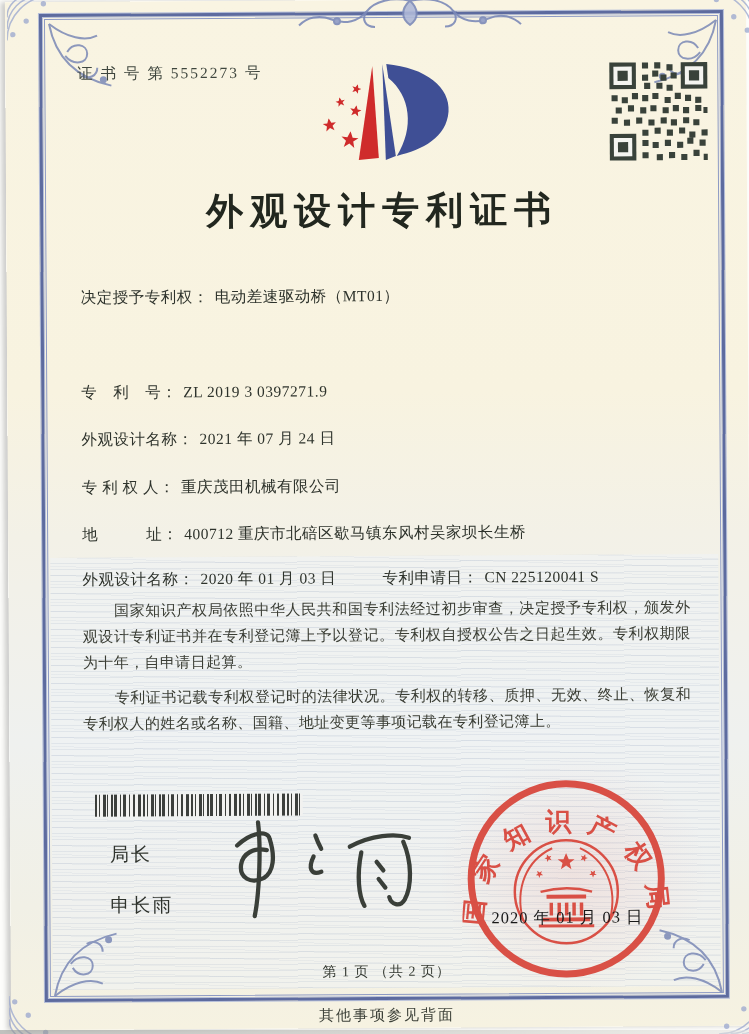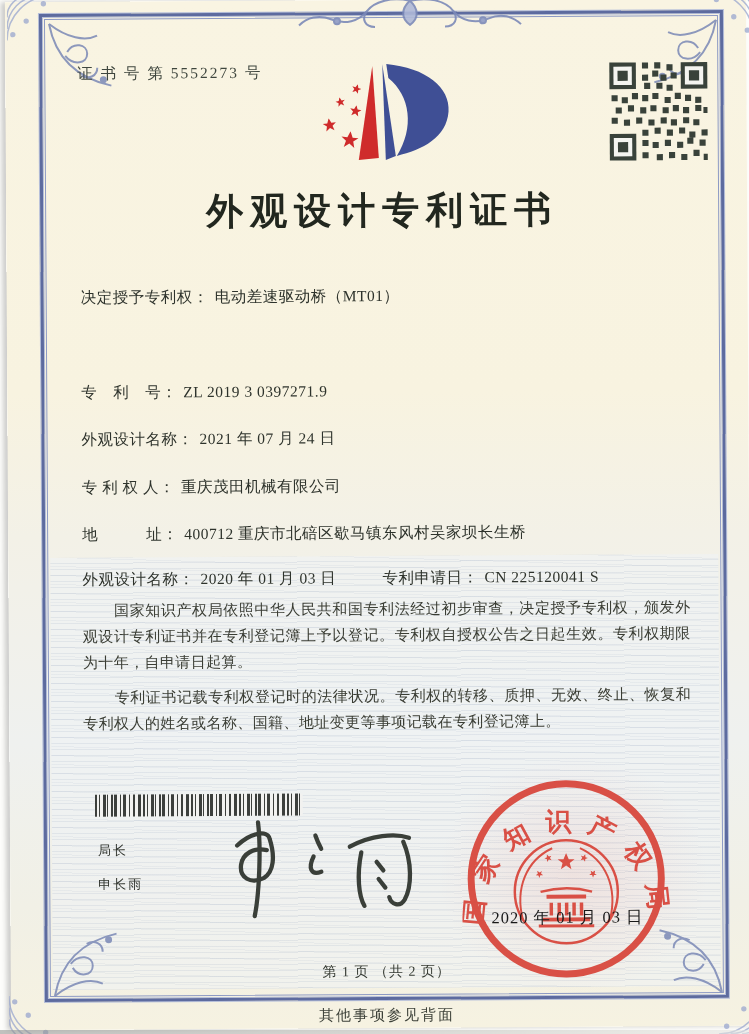--- a/index.html
+++ b/index.html
@@ -50,22 +50,22 @@
 
   .barcode { position:absolute; left:85px; top:793px; width:208px; height:22px;
     background:repeating-linear-gradient(90deg,
       #3c3f3c 0 2px,#f2f2f0 2px 4px,#3c3f3c 4px 5px,#f2f2f0 5px 8px,
       #3c3f3c 8px 11px,#f2f2f0 11px 12px,#3c3f3c 12px 13px,#f2f2f0 13px 16px,
       #3c3f3c 16px 18px,#f2f2f0 18px 19px,#3c3f3c 19px 22px,#f2f2f0 22px 25px,
       #3c3f3c 25px 26px,#f2f2f0 26px 28px,#3c3f3c 28px 31px,#f2f2f0 31px 34px,
       #3c3f3c 34px 35px,#f2f2f0 35px 38px,#3c3f3c 38px 40px,#f2f2f0 40px 43px,
       #3c3f3c 43px 46px,#f2f2f0 46px 48px); }
 
-  .director { position:absolute; left:88px; top:840px; font-size:13px; color:#2f332d; letter-spacing:2px; }
-  .director .name { margin-top:16px; }
+  .director { position:absolute; left:100px; top:840px; font-size:19px; color:#2f332d; letter-spacing:2px; }
+  .director .name { margin-top:25px; }
   .signature { position:absolute; left:196px; top:816px; width:215px; height:105px; }
 
   .seal { position:absolute; left:452px; top:776px; width:208px; height:208px; opacity:.93; }
   .seal-date { position:absolute; left:466px; top:908px; width:182px; text-align:center;
     font-size:16.5px; color:#191919; letter-spacing:1px; white-space:nowrap; }
 
   .page-num { position:absolute; left:34px; top:963px; width:684px; text-align:center;
     font-size:14px; color:#363b33; letter-spacing:1px; }
   .back-note { position:absolute; left:34px; top:1006px; width:684px; text-align:center;
     font-size:15px; color:#3c4038; letter-spacing:2px; }

